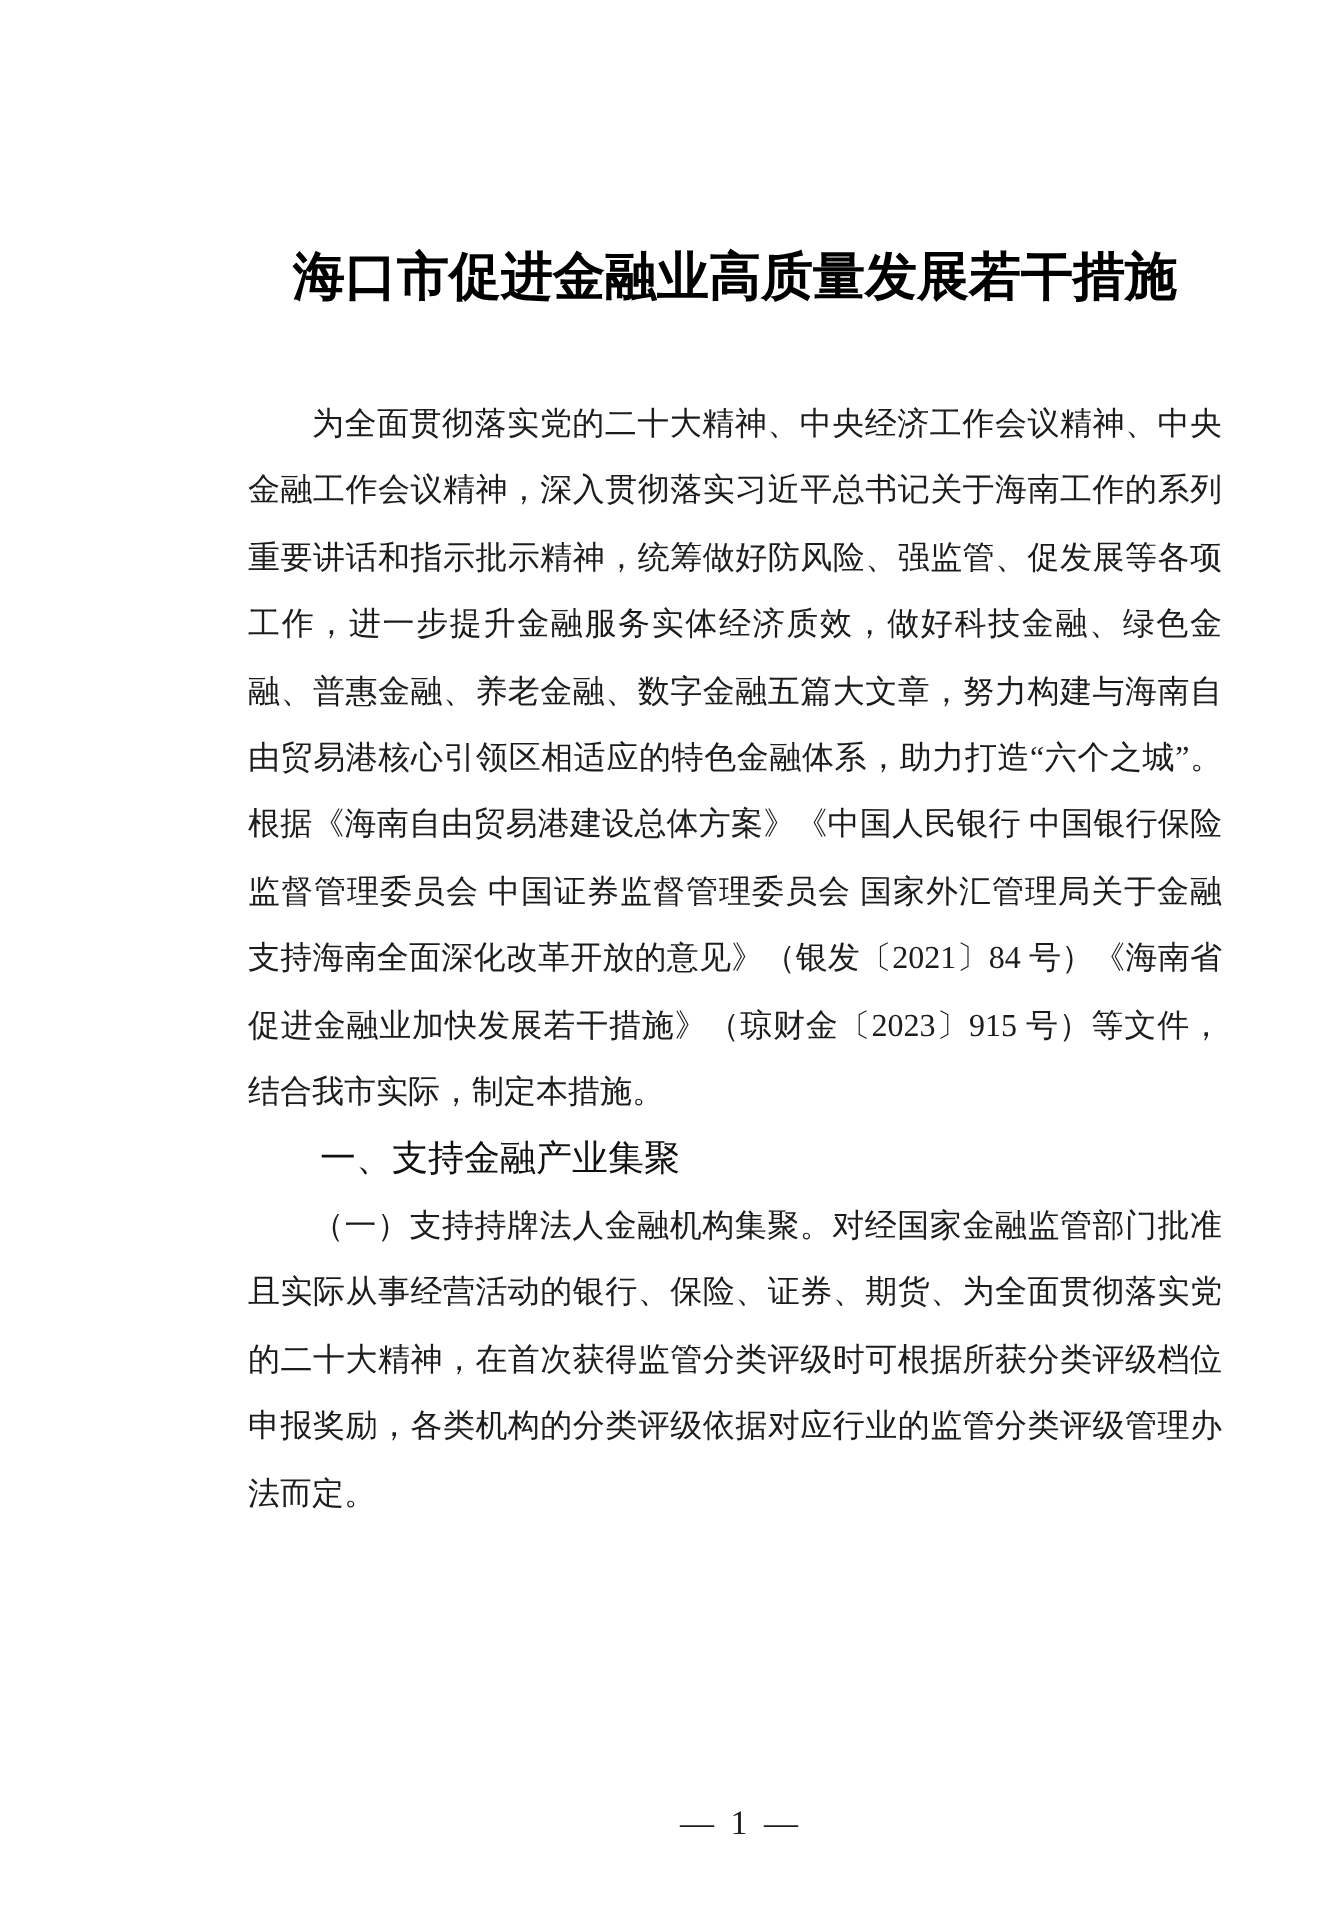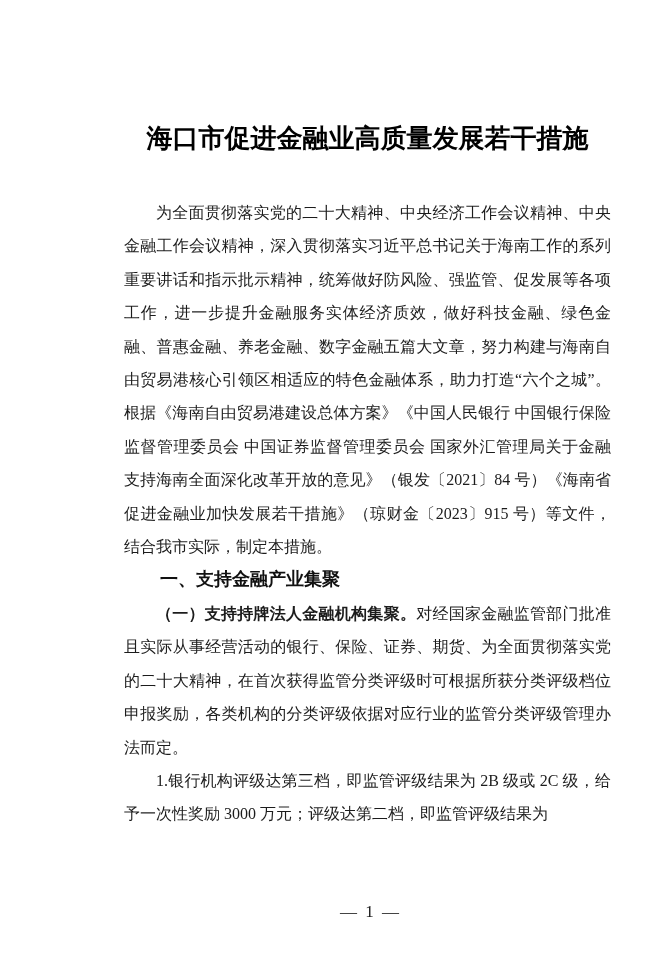--- a/index.html
+++ b/index.html
@@ -42,28 +42,28 @@
     text-justify: inter-ideograph;
     text-indent: 2em;
     color: #1c1c1c;
   }
   .first-para {
     margin-top: 39px;
   }
   .section-heading {
     margin: 0;
     font-family: "Liberation Sans", sans-serif;
-    font-weight: 700;
+    font-weight: 400;
     font-size: 18px;
     line-height: 33.4px;
     text-indent: 2em;
     color: #111111;
   }
   .clause-lead {
-    font-weight: 700;
+    font-weight: 400;
   }
   .page-footer {
     position: absolute;
     left: 0;
     right: 0;
     top: 901px;
     text-align: center;
     font-size: 17px;
     line-height: 22px;
     color: #1c1c1c;
@@ -76,17 +76,16 @@
 <div class="page">
   <div class="content">
     <h1 class="doc-title">海口市促进金融业高质量发展若干措施</h1>
 
     <p class="para first-para">为全面贯彻落实党的二十大精神、中央经济工作会议精神、中央金融工作会议精神，深入贯彻落实习近平总书记关于海南工作的系列重要讲话和指示批示精神，统筹做好防风险、强监管、促发展等各项工作，进一步提升金融服务实体经济质效，做好科技金融、绿色金融、普惠金融、养老金融、数字金融五篇大文章，努力构建与海南自由贸易港核心引领区相适应的特色金融体系，助力打造“六个之城”。根据《海南自由贸易港建设总体方案》《中国人民银行 中国银行保险监督管理委员会 中国证券监督管理委员会 国家外汇管理局关于金融支持海南全面深化改革开放的意见》（银发〔2021〕84 号）《海南省促进金融业加快发展若干措施》（琼财金〔2023〕915 号）等文件，结合我市实际，制定本措施。</p>
 
     <p class="section-heading">一、支持金融产业集聚</p>
 
     <p class="para"><span class="clause-lead">（一）支持持牌法人金融机构集聚。</span><span>对经国家金融监管部门批准且实际从事经营活动的银行、保险、证券、期货、为全面贯彻落实党的二十大精神，在首次获得监管分类评级时可根据所获分类评级档位申报奖励，各类机构的分类评级依据对应行业的监管分类评级管理办法而定。</span></p>
 
-    <p class="para">1.银行机构评级达第三档，即监管评级结果为 2B 级或 2C 级，给予一次性奖励 3000 万元；评级达第二档，即监管评级结果为</p>
   </div>
 
   <div class="page-footer">— 1 —</div>
 </div>
 
 </body></html>

